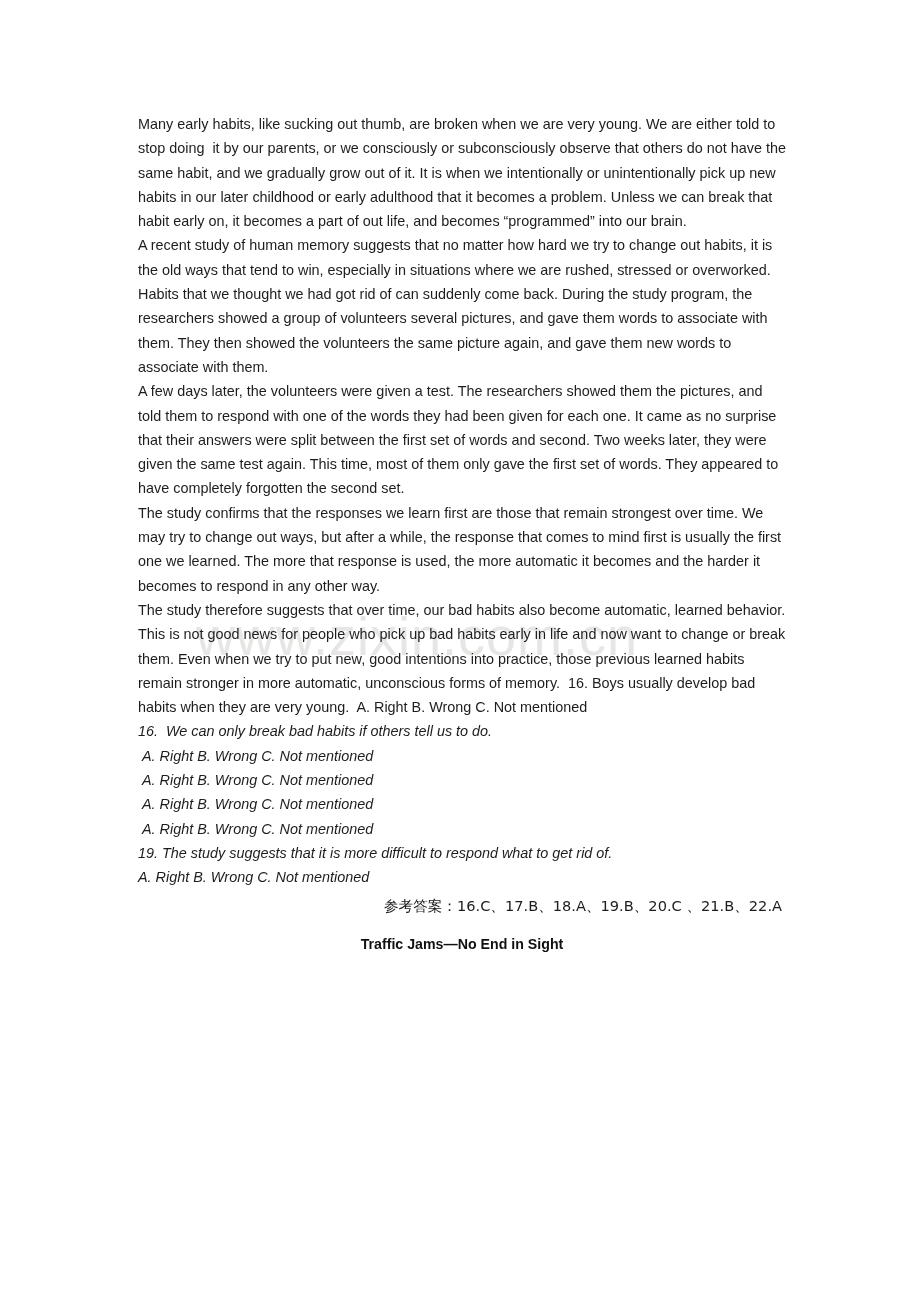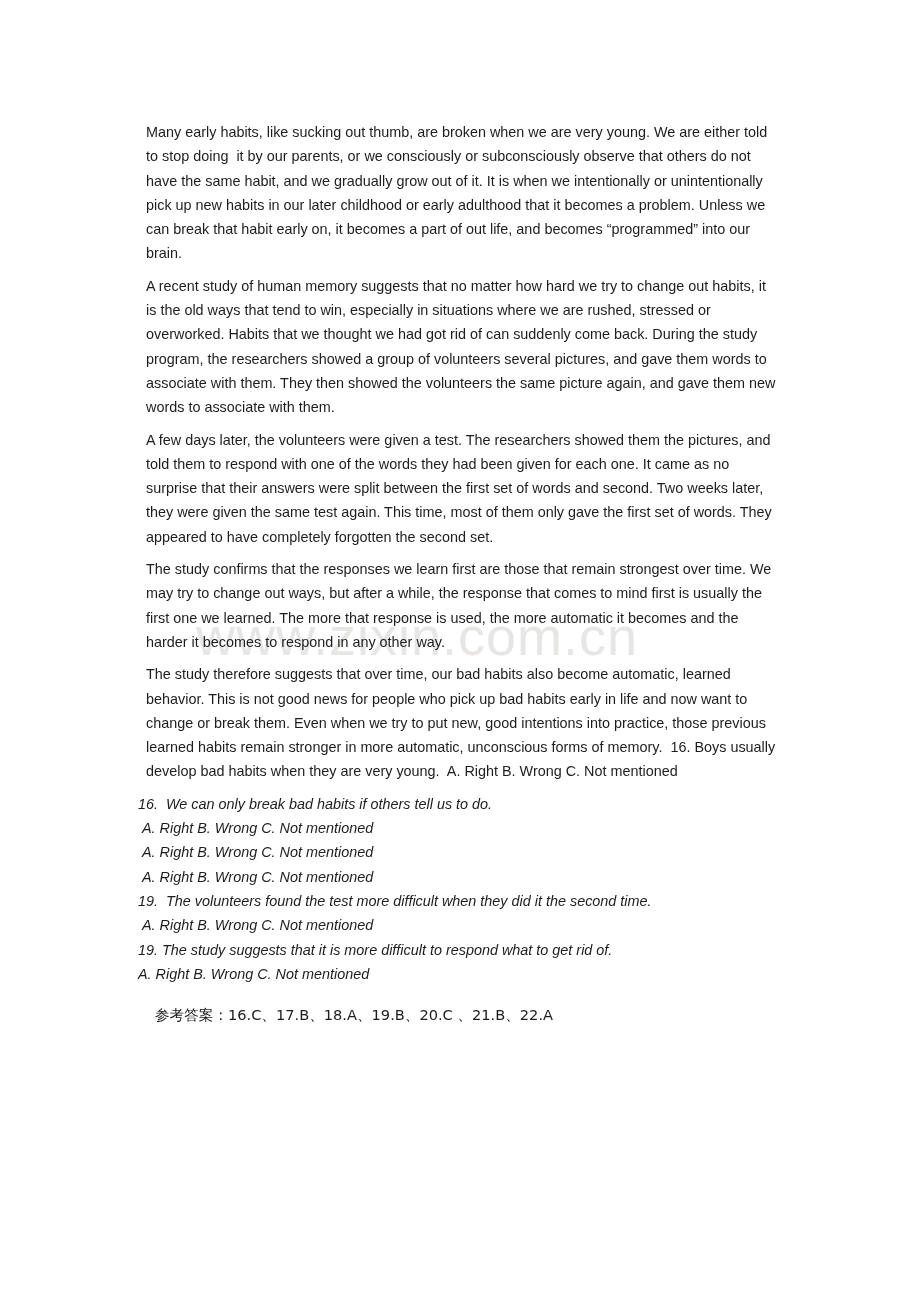--- a/index.html
+++ b/index.html
@@ -47,42 +47,43 @@
     left: 138px;
     top: 112px;
     width: 648px;
     z-index: 2;
   }
 
   .para {
     font-size: 14.4px;
     line-height: 24.3px;
     text-align: left;
-    margin: 8px;
+    margin: 0;
     color: #1d1d1d;
     white-space: pre-wrap;
     word-spacing: 0px;
   }
 
   .qline {
     font-size: 14.4px;
     line-height: 24.3px;
     margin: 0;
     color: #1d1d1d;
     white-space: pre-wrap;
     font-style: italic;
   }
 
   .cn {
     font-size: 14.6px;
     line-height: 24.5px;
-    margin: 17px;
+    margin: 4px;
     color: #1d1d1d;
     white-space: pre-wrap;
     font-family: "DejaVu Sans", "Liberation Sans", sans-serif;
+    text-align: right;
   }
 
   .title-center {
     text-align: center;
     font-size: 14.2px;
     font-weight: bold;
     line-height: 24px;
     margin: 0;
     color: #111111;
     padding-top: 10px;
@@ -103,25 +104,25 @@
     <p class="para">The study confirms that the responses we learn first are those that remain strongest over time. We may try to change out ways, but after a while, the response that comes to mind first is usually the first one we learned. The more that response is used, the more automatic it becomes and the harder it becomes to respond in any other way.</p>
     <p class="para">The study therefore suggests that over time, our bad habits also become automatic, learned behavior. This is not good news for people who pick up bad habits early in life and now want to change or break them. Even when we try to put new, good intentions into practice, those previous learned habits remain stronger in more automatic, unconscious forms of memory.  16. Boys usually develop bad habits when they are very young.  A. Right B. Wrong C. Not mentioned</p>
 
     <p class="qline">16.  We can only break bad habits if others tell us to do.</p>
     <p class="qline"> A. Right B. Wrong C. Not mentioned</p>
 
     <p class="qline"> A. Right B. Wrong C. Not mentioned</p>
 
     <p class="qline"> A. Right B. Wrong C. Not mentioned</p>
 
-    <p class="qline">19.  The volunteers found the test more difficult when they did it the second time.</p>
     <p class="qline"> A. Right B. Wrong C. Not mentioned</p>
 
     <p class="qline">19. The study suggests that it is more difficult to respond what to get rid of.</p>
     <p class="qline">A. Right B. Wrong C. Not mentioned</p>
 
 
     <p class="cn">参考答案：16.C、17.B、18.A、19.B、20.C 、21.B、22.A</p>
 
 
+    <p class="title-center">Traffic Jams—No End in Sight</p>
 
   </div>
 </div>
 
 </body></html>

